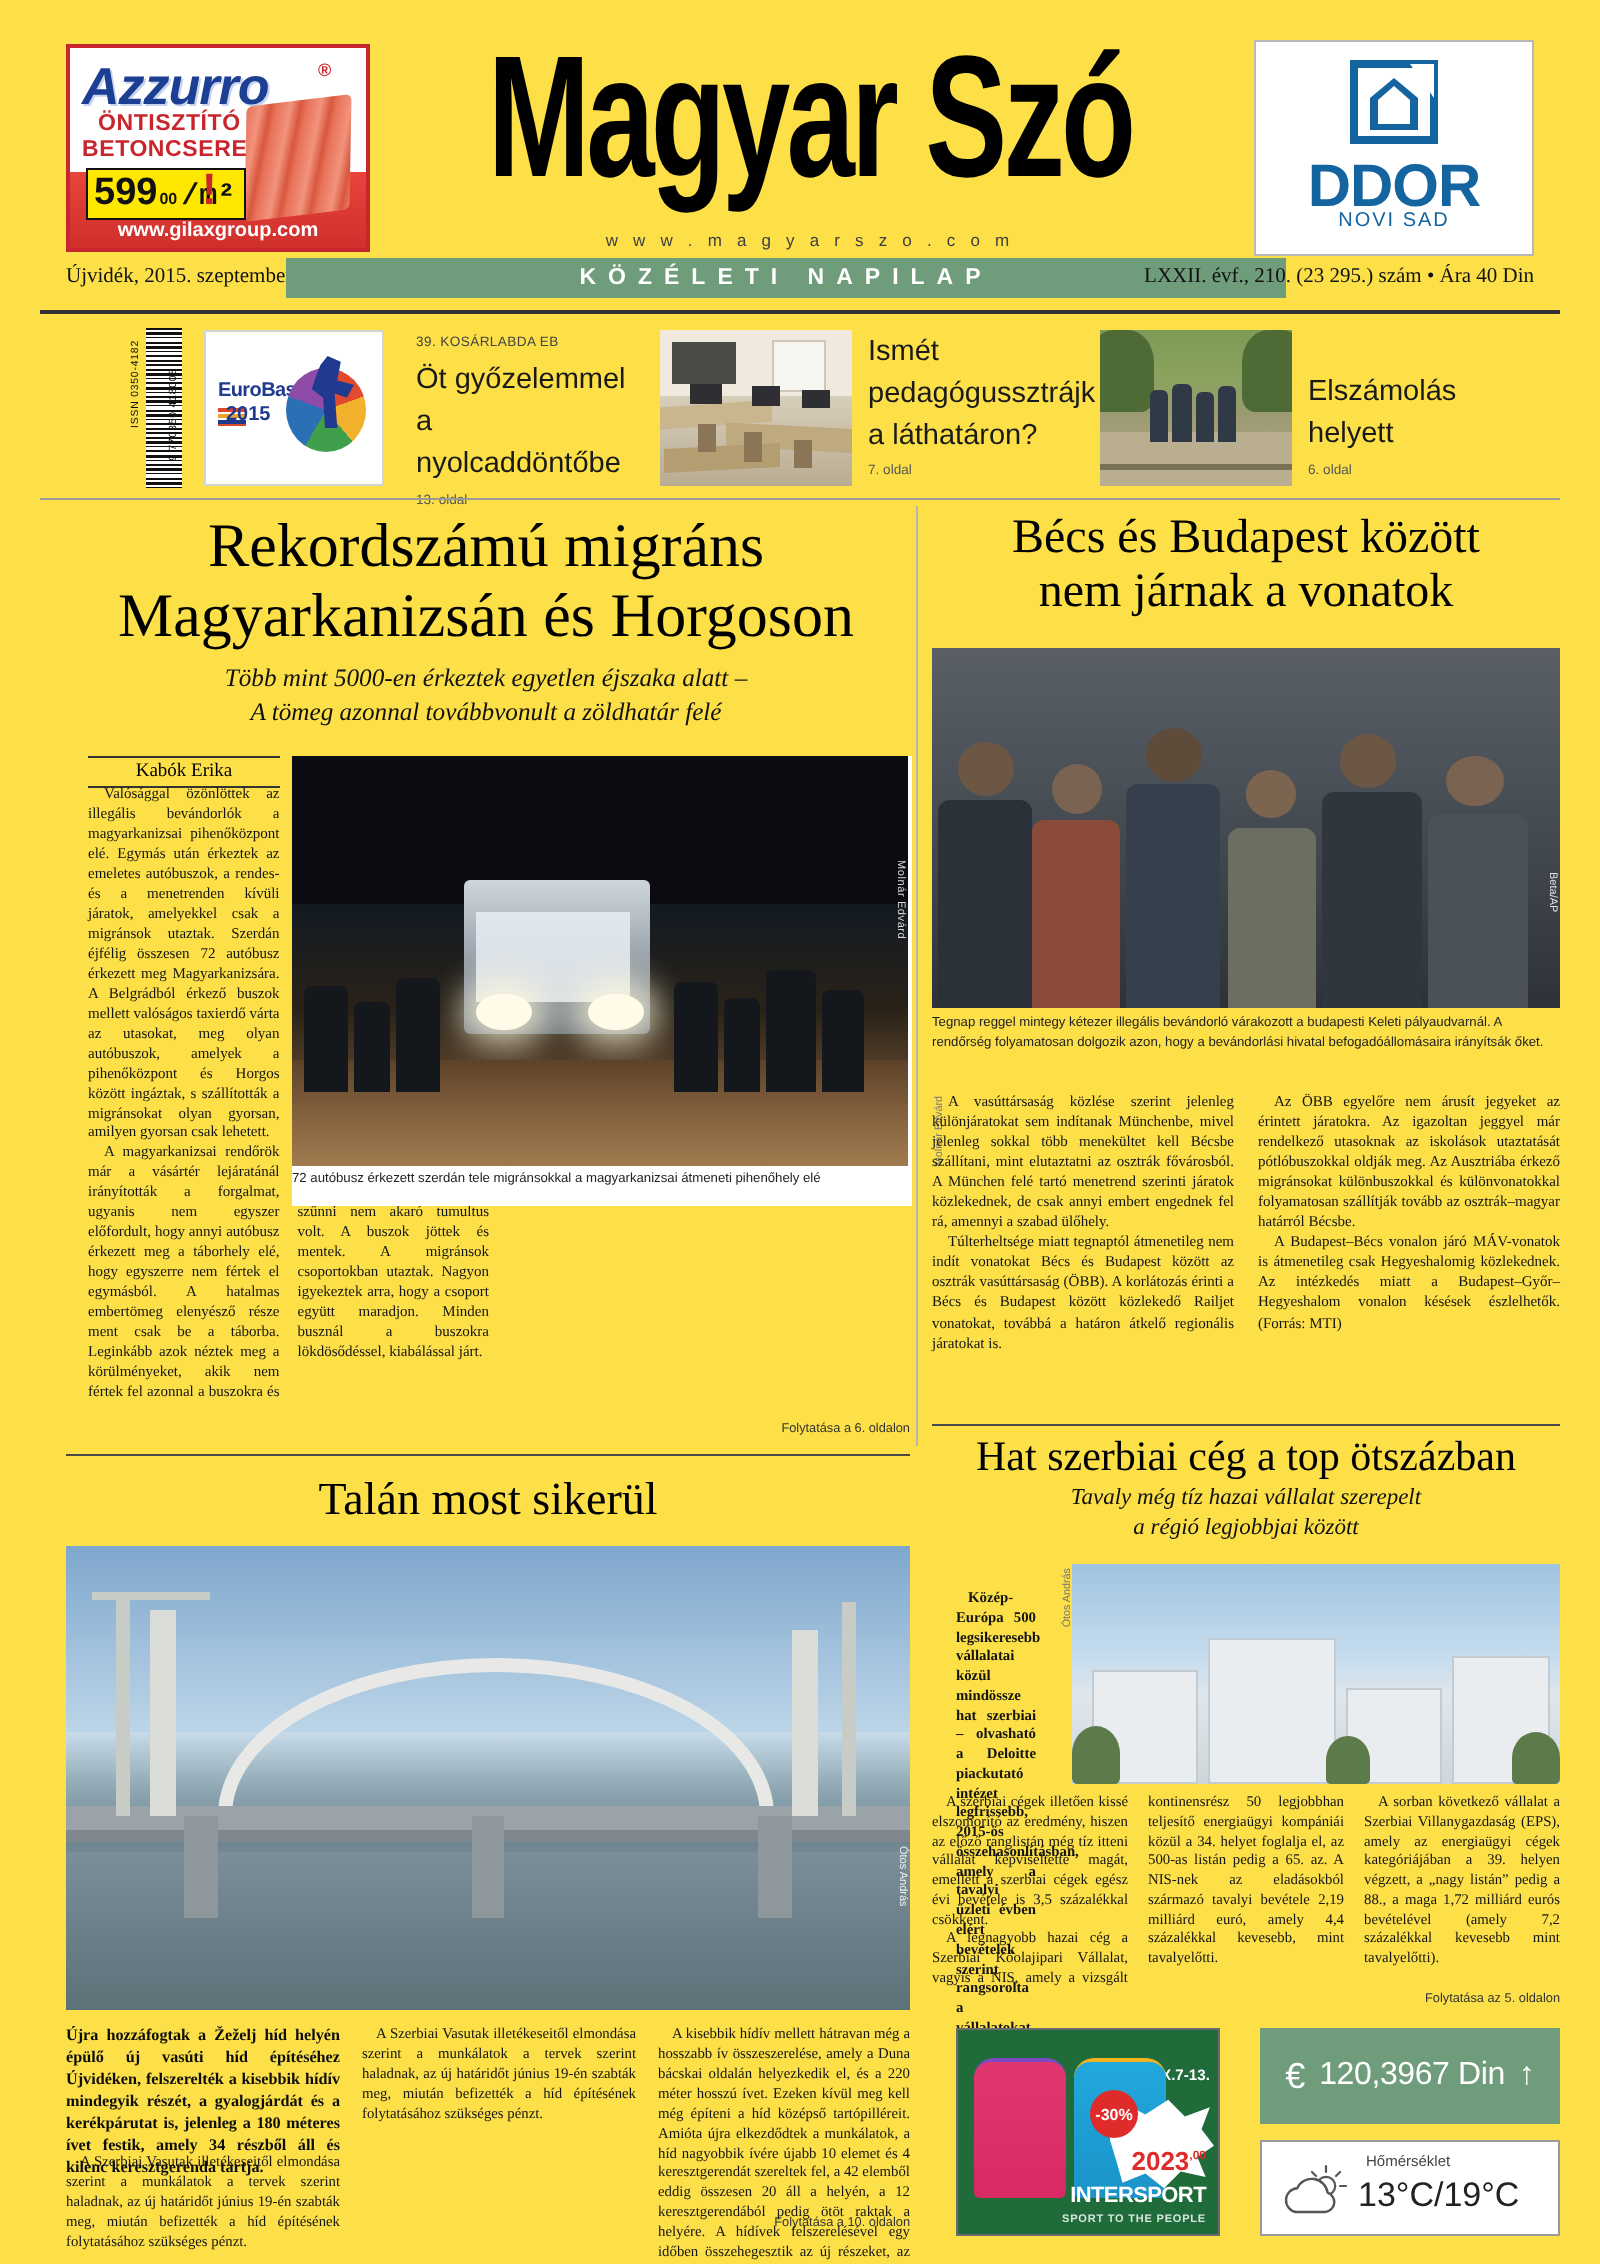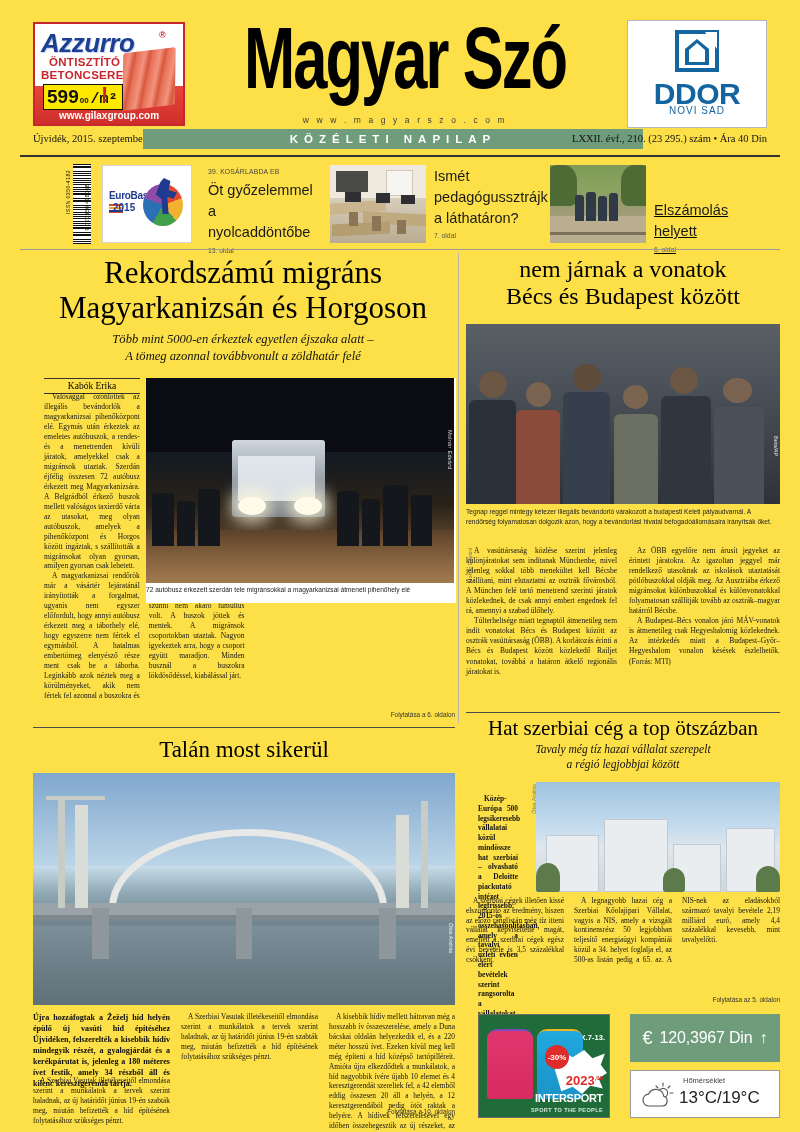--- a/index.html
+++ b/index.html
@@ -669,21 +669,21 @@
       <div class="pm-tree" style="left:-6%;"></div>
       <div class="pm-tree" style="right:-8%;"></div>
       <div class="pm-track"></div>
       <div class="pm-rail"></div>
       <div class="pm-fig" style="left:26%; width:9%; height:34%;"></div>
       <div class="pm-fig" style="left:38%; width:10%; height:38%;"></div>
       <div class="pm-fig" style="left:50%; width:9%; height:32%;"></div>
       <div class="pm-fig" style="left:61%; width:10%; height:36%;"></div>
     </div>
 
-    <div class="teaser-txt" style="left:634px; top:38px; width:110px;text-decoration:underline;">
+    <div class="teaser-txt" style="left:634px; top:24px; width:110px;">
       <div class="teaser-head">Elszámolás</div>
       <div class="teaser-head">helyett</div>
       <div class="teaser-page" style="margin-top:4px;">6. oldal</div>
     </div>
   </div>
   <div class="rule-teaser"></div>
 
   <div class="col-sep"></div>
 
   <div class="lead">
@@ -717,22 +717,22 @@
     <div class="lp-crowd" style="left:70%; width:6%;  height:23%;"></div>
     <div class="lp-crowd" style="left:77%; width:8%;  height:30%;"></div>
     <div class="lp-crowd" style="left:86%; width:7%;  height:25%;"></div>
     <div class="lp-cred">Molnár Edvárd</div>
   </div>
 
   <div class="lead-cap">72 autóbusz érkezett szerdán tele migránsokkal a magyarkanizsai átmeneti pihenőhely elé</div>
   <div class="cont-left">Folytatása a 6. oldalon</div>
 
   <div class="vb">
+    <div class="vb-head">Bécs és Budapest között</div>
     <div class="vb-head">nem járnak a vonatok</div>
-    <div class="vb-head">Bécs és Budapest között</div>
   </div>
 
   <div class="vb-photo">
     <div class="vbp-body" style="left:1%;  bottom:0; width:15%; height:58%; background:#2b3138;"></div>
     <div class="vbp-head" style="left:4%;  top:26%; width:9%;  height:15%; background:#6b5744;"></div>
     <div class="vbp-body" style="left:16%; bottom:0; width:14%; height:52%; background:#8a4b3a;"></div>
     <div class="vbp-head" style="left:19%; top:32%; width:8%;  height:14%; background:#7a6350;"></div>
     <div class="vbp-body" style="left:31%; bottom:0; width:15%; height:62%; background:#35404c;"></div>
     <div class="vbp-head" style="left:34%; top:22%; width:9%;  height:15%; background:#5e4b3a;"></div>
     <div class="vbp-body" style="left:47%; bottom:0; width:14%; height:50%; background:#6a6f62;"></div>
@@ -773,20 +773,21 @@
     <div class="hp-bldg" style="left:78%; width:20%; height:58%;"></div>
     <div class="hp-tree" style="left:0%;  width:10%; height:26%;"></div>
     <div class="hp-tree" style="left:52%; width:9%;  height:22%;"></div>
     <div class="hp-tree" style="right:0%; width:10%; height:24%;"></div>
   </div>
   <div class="hat-cred">Ótos András</div>
 
   <div class="hat-body">
     <p>A szerbiai cégek illetően kissé elszomorító az eredmény, hiszen az előző ranglistán még tíz itteni vállalat képviseltette magát, emellett a szerbiai cégek egész évi bevétele is 3,5 százalékkal csökkent.</p>
     <p>A legnagyobb hazai cég a Szerbiai Kőolajipari Vállalat, vagyis a NIS, amely a vizsgált kontinensrész 50 legjobbhan teljesítő energiaügyi kompániái közül a 34. helyet foglalja el, az 500-as listán pedig a 65. az. A NIS-nek az eladásokból származó tavalyi bevétele 2,19 milliárd euró, amely 4,4 százalékkal kevesebb, mint tavalyelőtti.</p>
+    <p>A sorban következő vállalat a Szerbiai Villanygazdaság (EPS), amely az energiaügyi cégek kategóriájában a 39. helyen végzett, a „nagy listán” pedig a 88., a maga 1,72 milliárd eurós bevételével (amely 7,2 százalékkal kevesebb mint tavalyelőtti).</p>
   </div>
   <div class="cont-right">Folytatása az 5. oldalon</div>
 
   <div class="rule-bridge"></div>
   <div class="bridge-head">Talán most sikerül</div>
 
   <div class="bridge-photo">
     <div class="br-sky"></div>
     <div class="br-water"></div>
     <div class="br-arch"></div>

